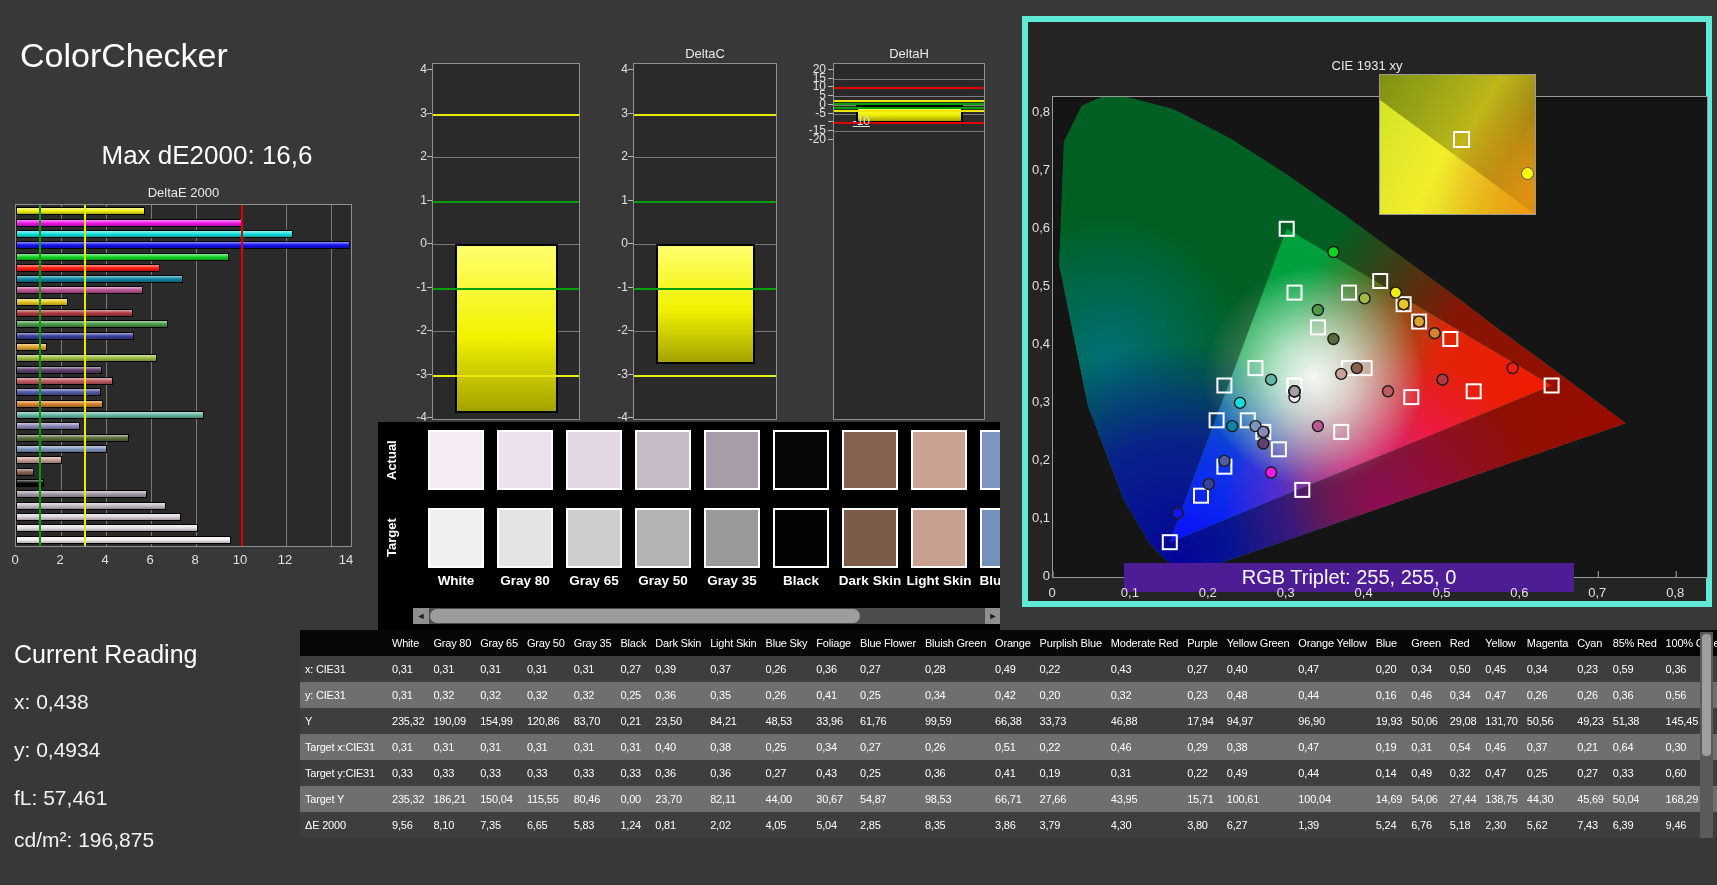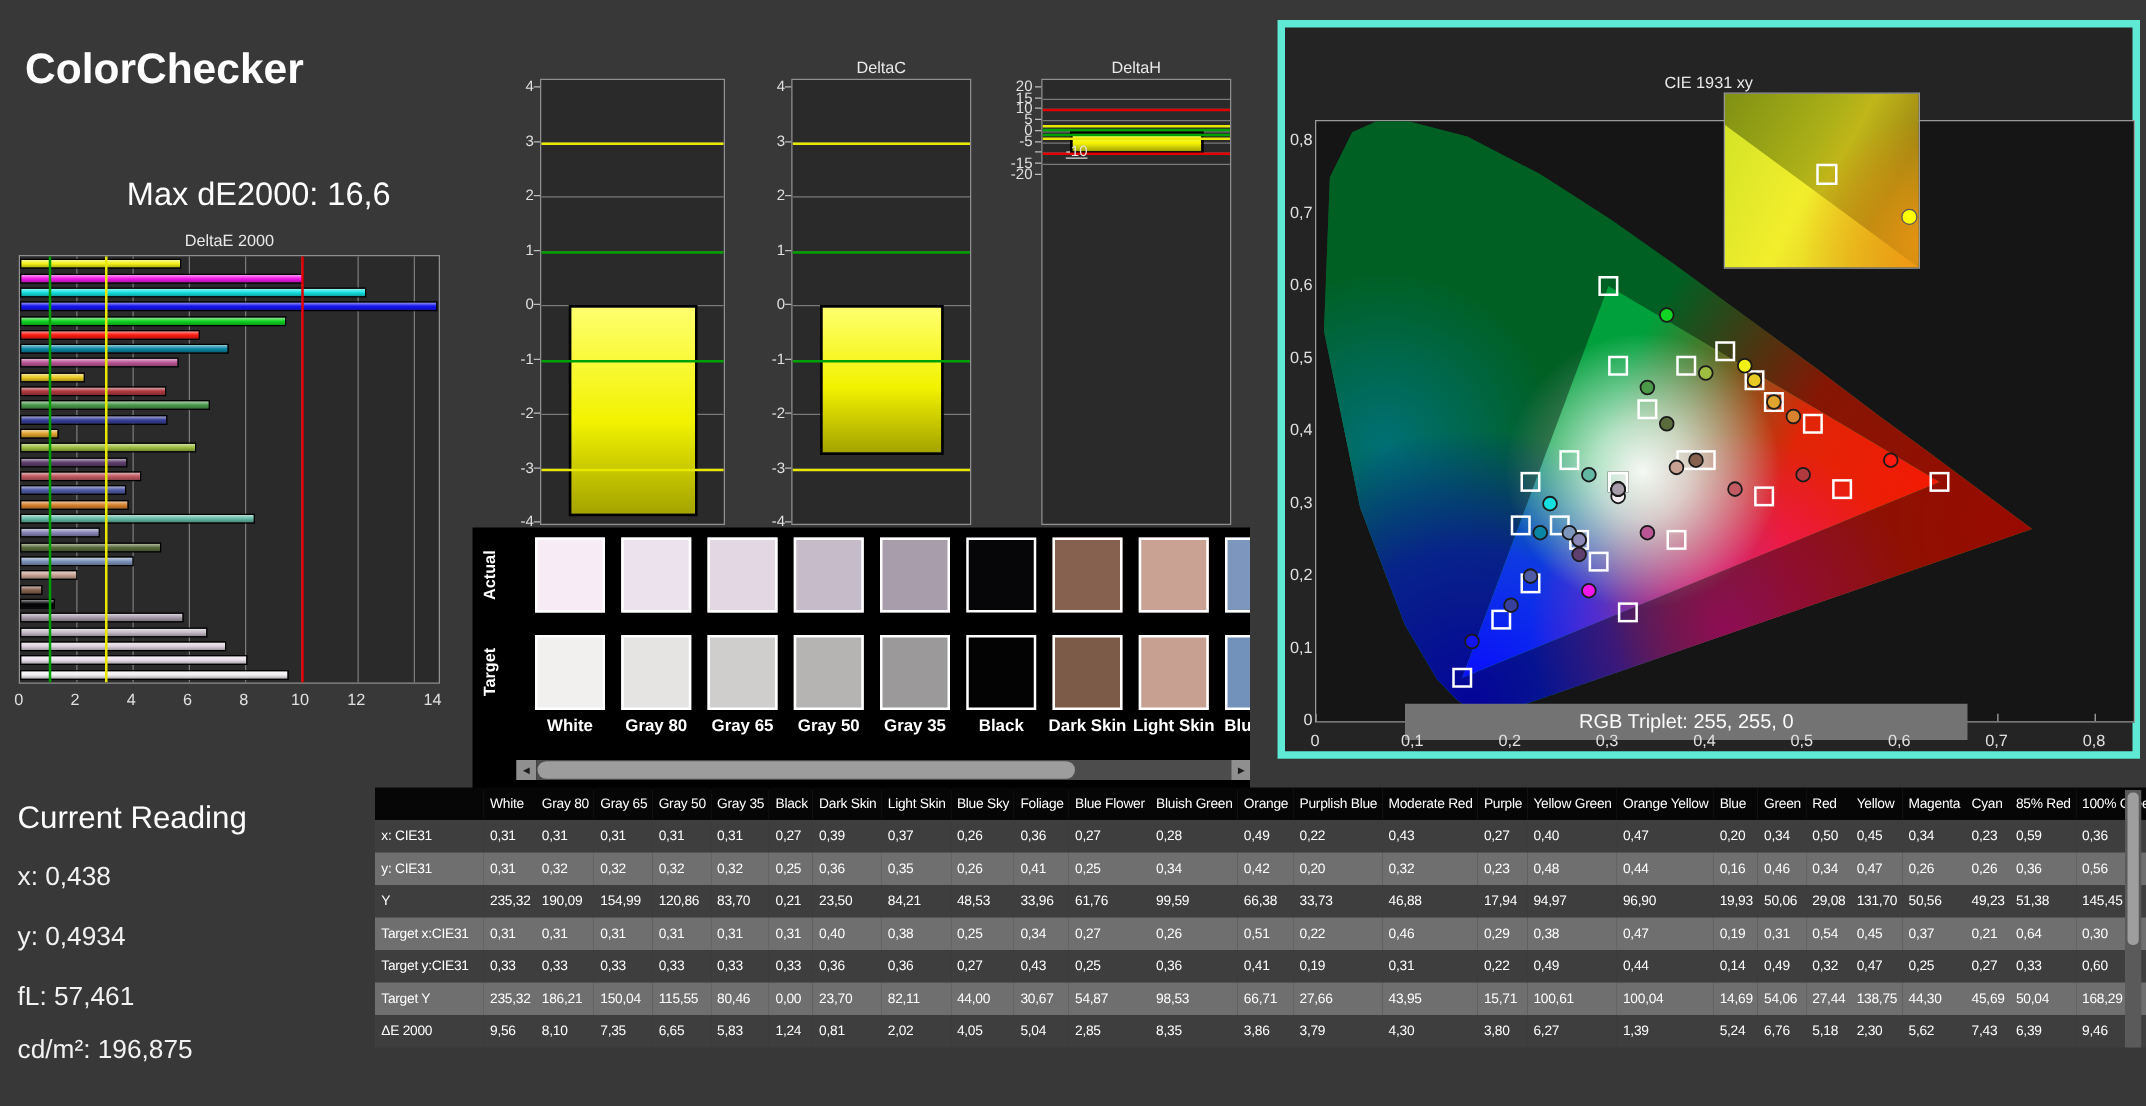--- a/index.html
+++ b/index.html
@@ -1,20 +1,20 @@
 <!DOCTYPE html>
 <html><head>
 <meta charset="utf-8">
 <style>
   html,body{margin:0;padding:0;background:#383838;font-family:"Liberation Sans",sans-serif;color:#fff;}
   #stage{position:relative;width:1717px;height:885px;overflow:hidden;background:#383838;}
   .abs{position:absolute;}
   .ctitle{position:absolute;text-align:center;font-size:13px;color:#e9e9e9;}
   
-  #page-title{left:20px;top:36px;font-size:34px;font-weight:700;color:#fdfdfd;}
+  #page-title{left:20px;top:36px;font-size:34px;font-weight:400;color:#fdfdfd;}
   .stat{left:52px;width:310px;text-align:center;font-size:26px;color:#fdfdfd;}
   
   #de-chart{left:15px;top:185px;width:337px;height:432px;}
   #de-plot{position:absolute;left:0;top:19px;width:337px;height:343px;background:#2a2a2a;border:1px solid #909090;box-sizing:border-box;overflow:hidden;}
   .vline{position:absolute;top:0;bottom:0;width:1px;}
   .de-bar{position:absolute;height:8px;border:1px solid #000;box-sizing:border-box;}
   .de-xlab{position:absolute;top:367px;width:22px;margin-left:-11px;text-align:center;font-size:13px;color:#e0e0e0;}
   
   .mini-plot{position:absolute;background:#2a2a2a;border:1px solid #909090;box-sizing:border-box;}
   .hline{position:absolute;left:0;right:0;height:1px;}
@@ -35,21 +35,21 @@
   #cie-plot{position:absolute;left:24px;top:74px;width:654px;height:480px;border:1px solid #999;background:#151515;}
   .cie-ylab{position:absolute;left:0px;width:22px;text-align:right;font-size:13px;color:#e0e0e0;}
   .cie-xlab{position:absolute;top:563px;width:34px;margin-left:-17px;text-align:center;font-size:13px;color:#e0e0e0;}
   #cie-inset{position:absolute;left:351px;top:52px;width:155px;height:139px;border:1px solid #9a9a9a;overflow:hidden;
      background:linear-gradient(120deg,#7f9013 0%,#a8ae17 38%,#c0b61a 52%,#9d8612 75%,#ab8414 100%);}
   #inset-bright{position:absolute;inset:0;clip-path:polygon(0 18%,100% 100%,0 100%);
      background:linear-gradient(115deg,#cfe226 0%,#f2ee2c 45%,#ddb81e 85%,#e89c18 100%);}
   #inset-orange{position:absolute;inset:0;background:radial-gradient(circle at 103% 85%,rgba(244,150,16,.8),rgba(244,150,16,0) 50%);}
   #inset-square{position:absolute;left:47%;top:40%;width:13px;height:13px;border:2px solid #fff;}
   #inset-dot{position:absolute;left:91%;top:66%;width:11px;height:11px;border-radius:50%;background:#ffff00;border:1px solid #555;}
-  #rgb-box{position:absolute;left:71px;top:466px;width:450px;height:29px;background:#737373;text-align:center;line-height:29px;font-size:16px;color:#fafafa;}
+  #rgb-box{position:absolute;left:71px;top:466px;width:450px;height:29px;background:#4c1d95;text-align:center;line-height:29px;font-size:20px;color:#fafafa;}
   
   #tbl-wrap{left:300px;top:630px;}
   table{border-collapse:collapse;font-size:11px;letter-spacing:-0.2px;}
   th,td{padding:0 4px 0 5px;white-space:nowrap;text-align:left;font-weight:normal;height:26px;color:#fff;}
   thead th{background:#060606;}
   tr.dark td{background:#3e3e3e;}
   tr.light td{background:#6f6f6f;}
   td.rowlab{min-width:78px;}
   #tbl-vsb{left:1700px;top:632px;width:13px;height:206px;background:#5a5a5a;}
   #tbl-vsb-thumb{position:absolute;left:2px;top:2px;width:9px;height:122px;background:#9e9e9e;border-radius:4px;}

